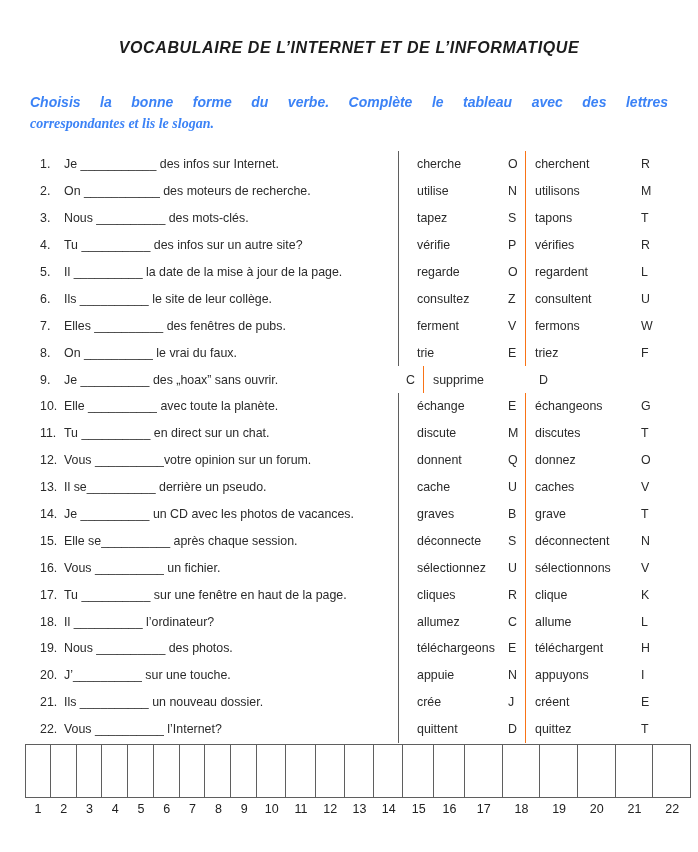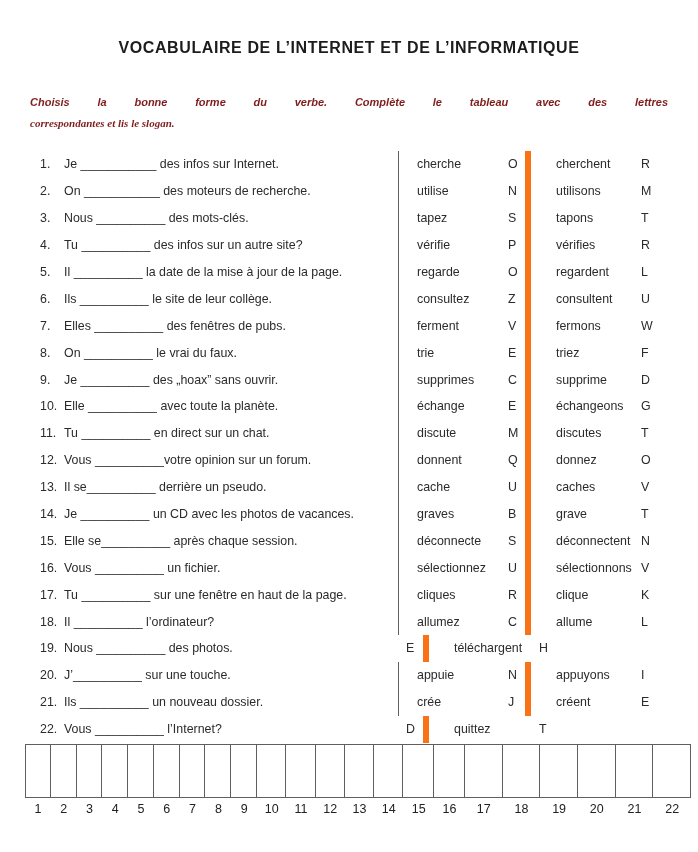--- a/index.html
+++ b/index.html
@@ -10,30 +10,31 @@
     font-family: "Liberation Sans", sans-serif;
     color: #2b2b2b;
     overflow: hidden;
     position: relative;
   }
   .page-title {
     margin-top: 37px;
     text-align: center;
     font-size: 16px;
     font-weight: bold;
+    font-style: italic;
     letter-spacing: 0.6px;
     color: #1c1c1c;
     line-height: 22px;
   }
   .instructions {
     margin: 33px 30px 0 30px;
-    font-size: 11px;
+    font-size: 14px;
     font-weight: bold;
     font-style: italic;
-    color: #7f1d1d;
+    color: #3b82f6;
     line-height: 21px;
   }
   .instr-line-1 { text-align: justify; text-align-last: justify; }
   .instr-line-2 { text-align: left; font-family: Liberation Serif, serif; }
 
   .exercise-table { margin-top: 17px; }
   .ex-row {
     display: flex;
     align-items: center;
     height: 26.9px;
@@ -48,22 +49,22 @@
     align-self: stretch;
     display: flex; align-items: center;
     border-left: 1px solid #5f5f5f;
     padding-left: 18px;
   }
   .rl1 { width: 25px; flex: 0 0 auto; padding-left: 8px; }
   .rv2 {
     width: 110px; flex: 0 0 auto;
     align-self: stretch;
     display: flex; align-items: center;
-    border-left: 6px solid #f97316;
-    padding-left: 25px;
+    border-left: 1px solid #f97316;
+    padding-left: 9px;
   }
   .rl2 { flex: 0 0 auto; padding-left: 6px; }
 
   .answer-grid {
     display: flex;
     margin: 1px 7px 0 25px;
   }
   .gcol { flex: 26 1 0; min-width: 0; }
   .gcol:nth-child(n+10) { flex: 29.5 1 0; }
   .gcol:nth-child(n+15) { flex: 31 1 0; }
@@ -154,21 +155,20 @@
     <span class="rnum">8.</span>
     <span class="rsent">On __________ le vrai du faux.</span>
     <span class="rv1">trie</span>
     <span class="rl1">E</span>
     <span class="rv2">triez</span>
     <span class="rl2">F</span>
   </div>
     <div class="ex-row">
     <span class="rnum">9.</span>
     <span class="rsent">Je __________ des „hoax” sans ouvrir.</span>
-    <span class="rv1">supprimes</span>
     <span class="rl1">C</span>
     <span class="rv2">supprime</span>
     <span class="rl2">D</span>
   </div>
     <div class="ex-row">
     <span class="rnum">10.</span>
     <span class="rsent">Elle __________ avec toute la planète.</span>
     <span class="rv1">échange</span>
     <span class="rl1">E</span>
     <span class="rv2">échangeons</span>
@@ -234,20 +234,21 @@
     <span class="rnum">18.</span>
     <span class="rsent">Il __________ l’ordinateur?</span>
     <span class="rv1">allumez</span>
     <span class="rl1">C</span>
     <span class="rv2">allume</span>
     <span class="rl2">L</span>
   </div>
     <div class="ex-row">
     <span class="rnum">19.</span>
     <span class="rsent">Nous __________ des photos.</span>
+    <span class="rv1">téléchargeons</span>
     <span class="rl1">E</span>
     <span class="rv2">téléchargent</span>
     <span class="rl2">H</span>
   </div>
     <div class="ex-row">
     <span class="rnum">20.</span>
     <span class="rsent">J’__________ sur une touche.</span>
     <span class="rv1">appuie</span>
     <span class="rl1">N</span>
     <span class="rv2">appuyons</span>
@@ -257,20 +258,21 @@
     <span class="rnum">21.</span>
     <span class="rsent">Ils __________ un nouveau dossier.</span>
     <span class="rv1">crée</span>
     <span class="rl1">J</span>
     <span class="rv2">créent</span>
     <span class="rl2">E</span>
   </div>
     <div class="ex-row">
     <span class="rnum">22.</span>
     <span class="rsent">Vous __________ l’Internet?</span>
+    <span class="rv1">quittent</span>
     <span class="rl1">D</span>
     <span class="rv2">quittez</span>
     <span class="rl2">T</span>
   </div>
   </div>
 
 <div class="answer-grid">
 
 <div class="gcol">
     <div class="gbox"></div>

